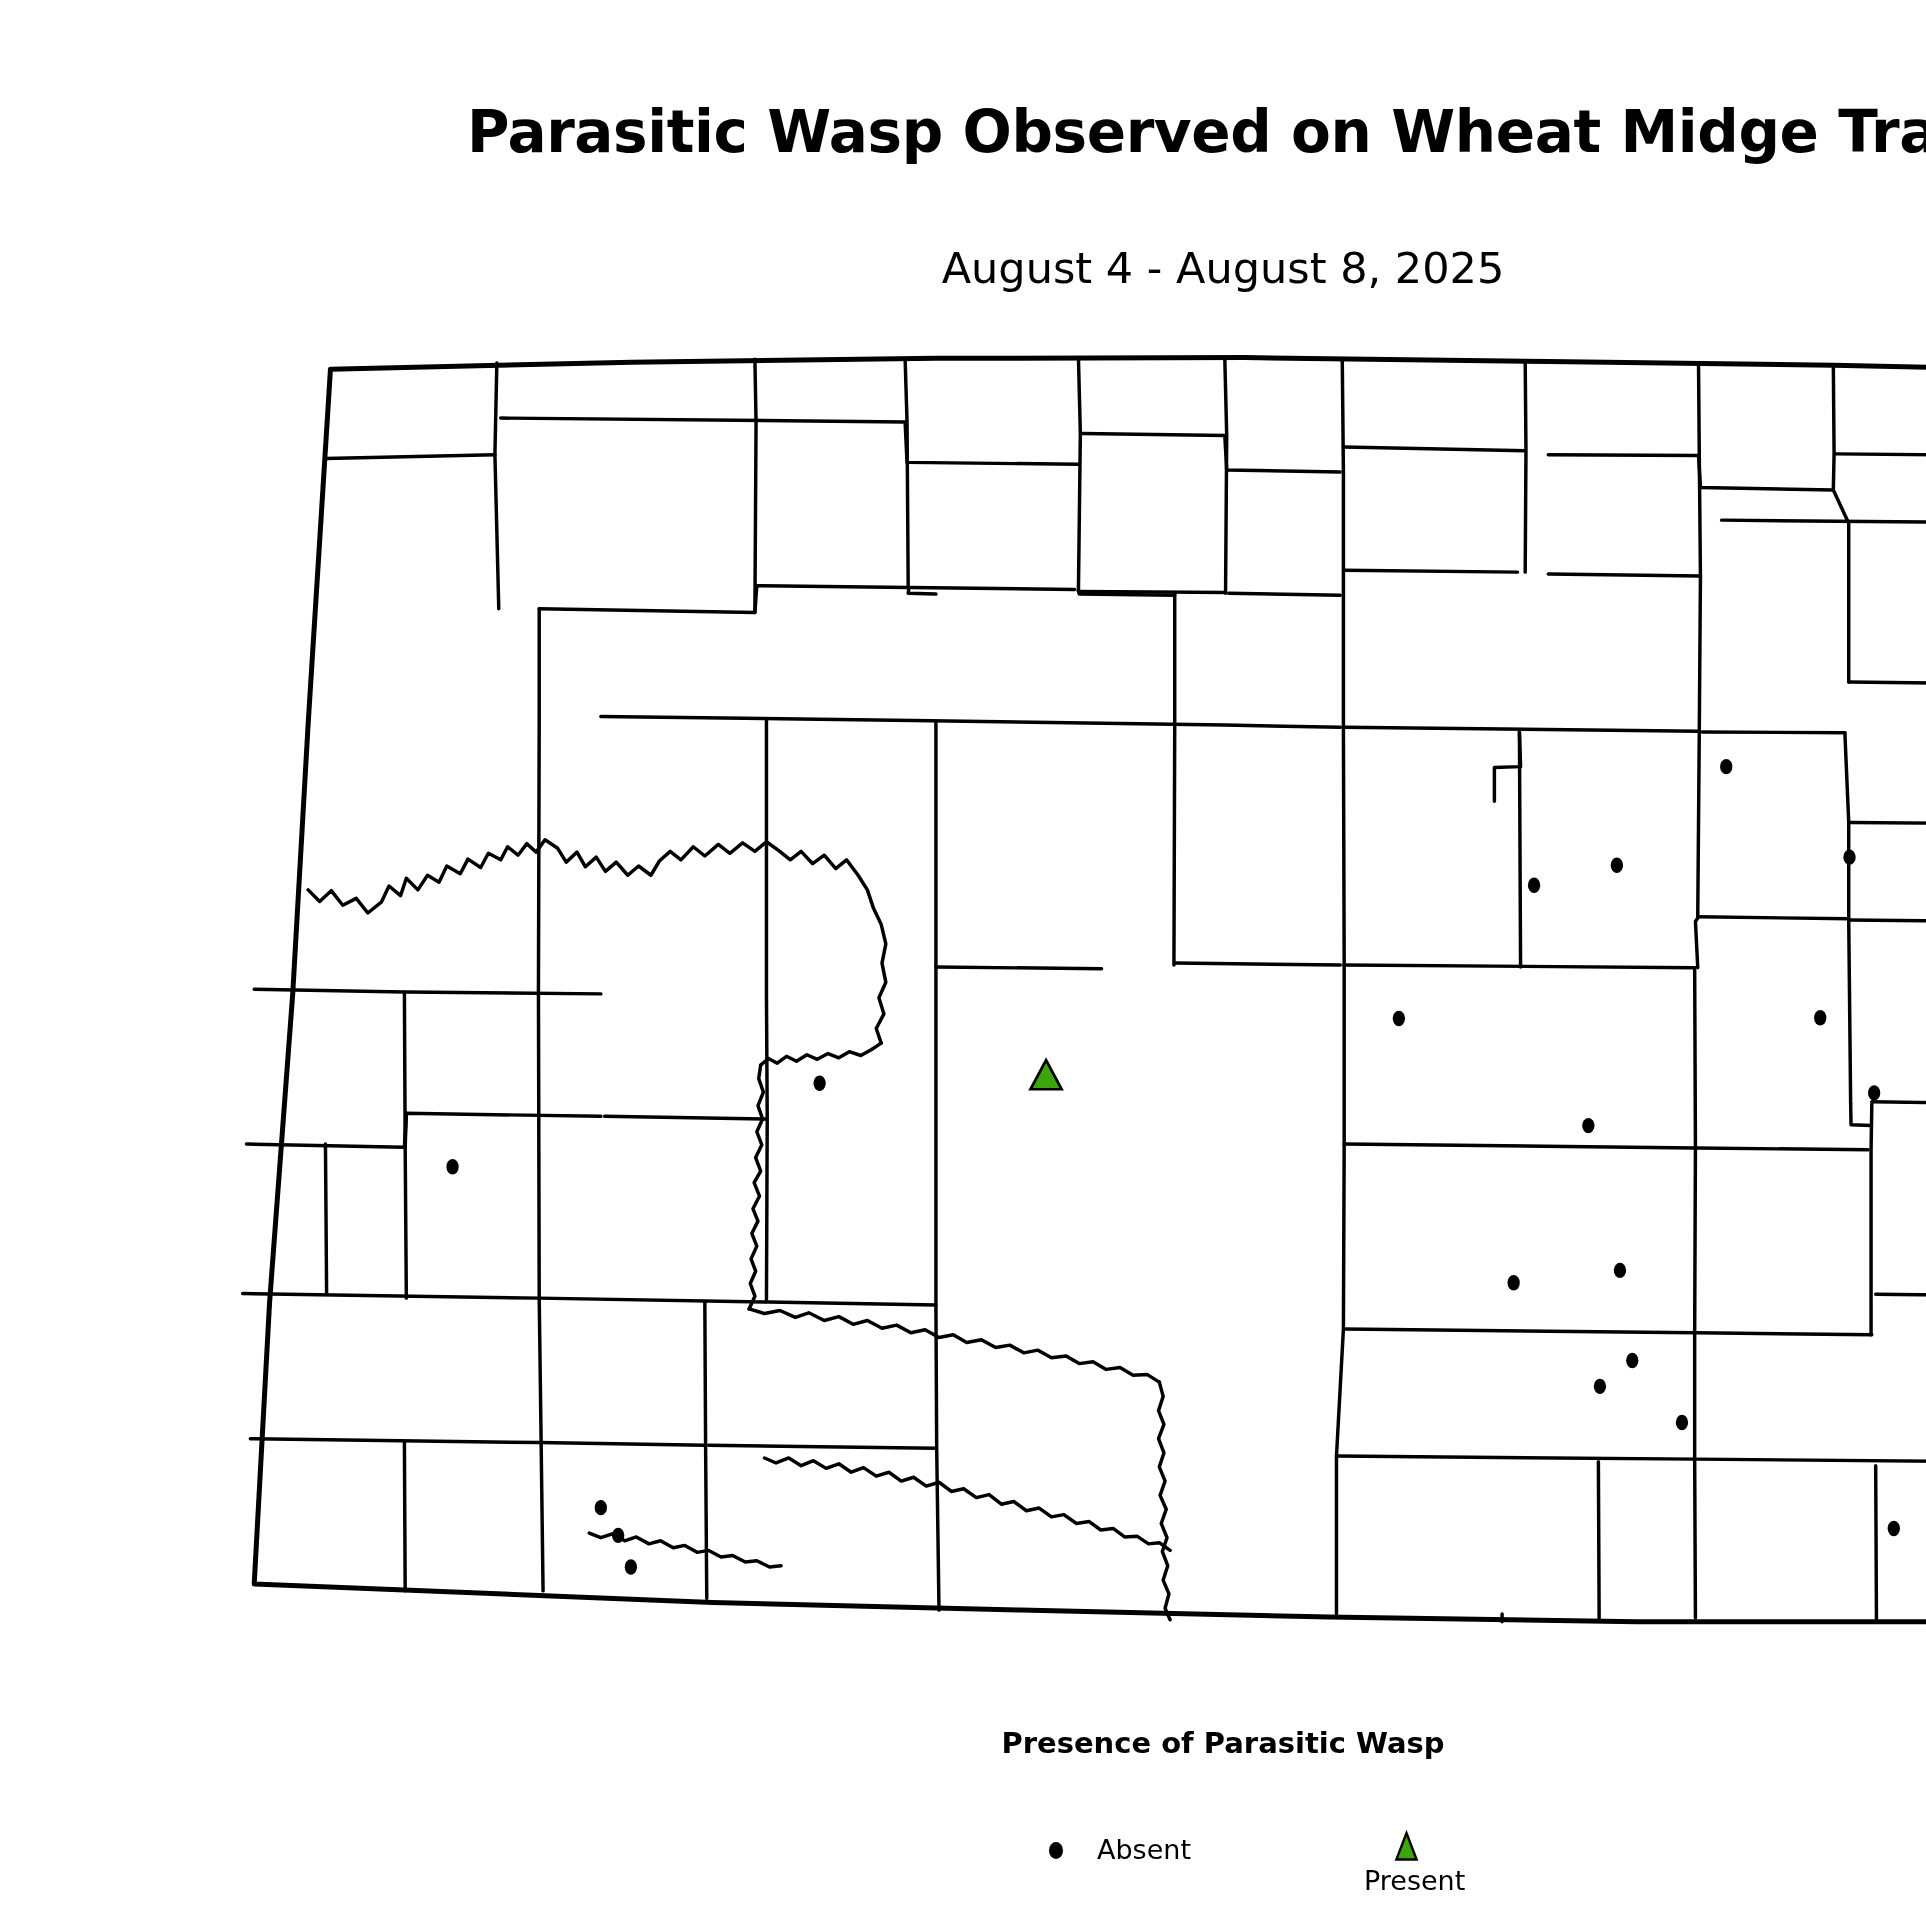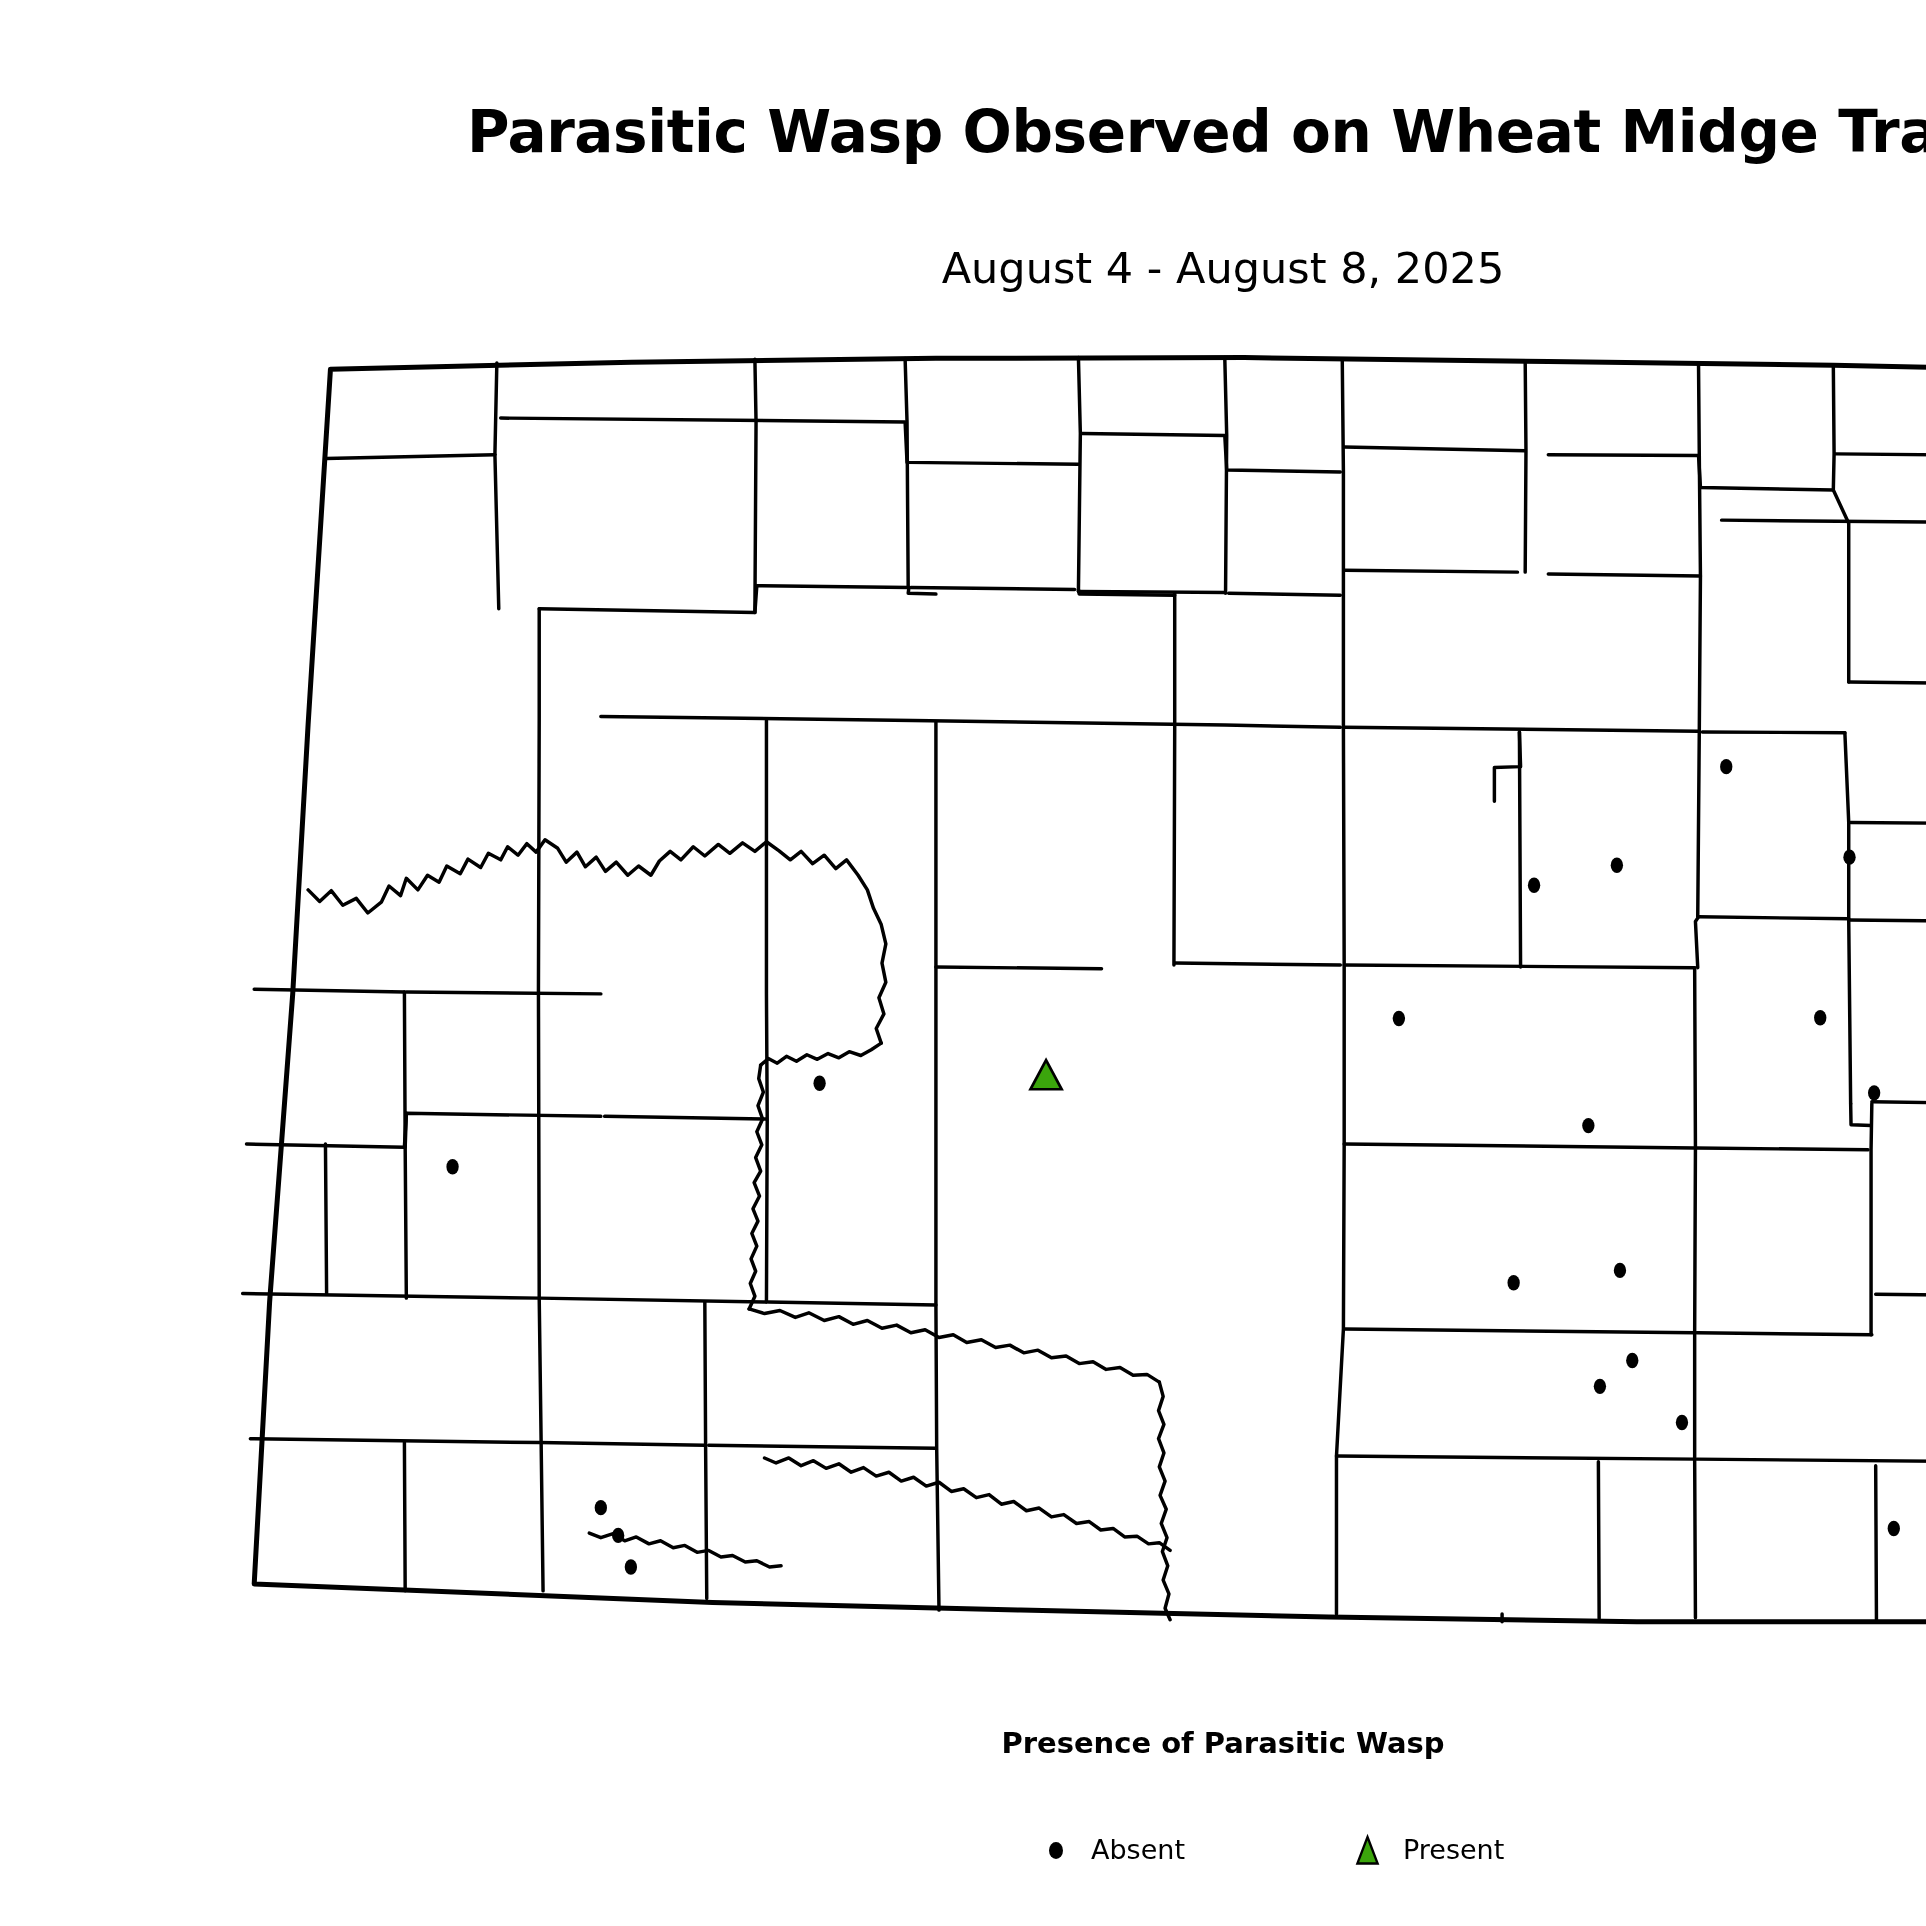--- a/index.html
+++ b/index.html
@@ -72,22 +72,22 @@
     width: 578px;
     height: 54px;
   }
   .legend-entry {
     position: absolute;
     top: 0;
     height: 46px;
     display: flex;
     align-items: center;
   }
-  .legend-entry.absent { left: 0px; }
-  .legend-entry.present { left: 312px; }
+  .legend-entry.absent { left: 0px; gap: 6px; }
+  .legend-entry.present { left: 312px; flex-direction: column; }
   .legend-marker {
     width: 39px;
     height: 39px;
     position: relative;
     flex: 0 0 39px;
   }
   .legend-dot {
     position: absolute;
     left: 13px;
     top: 12.3px;

